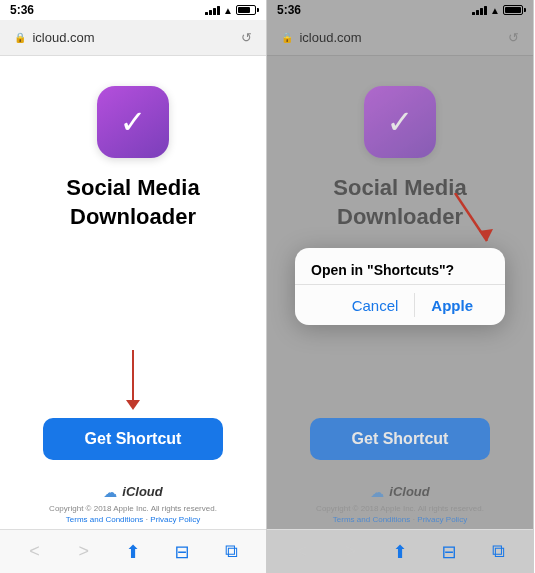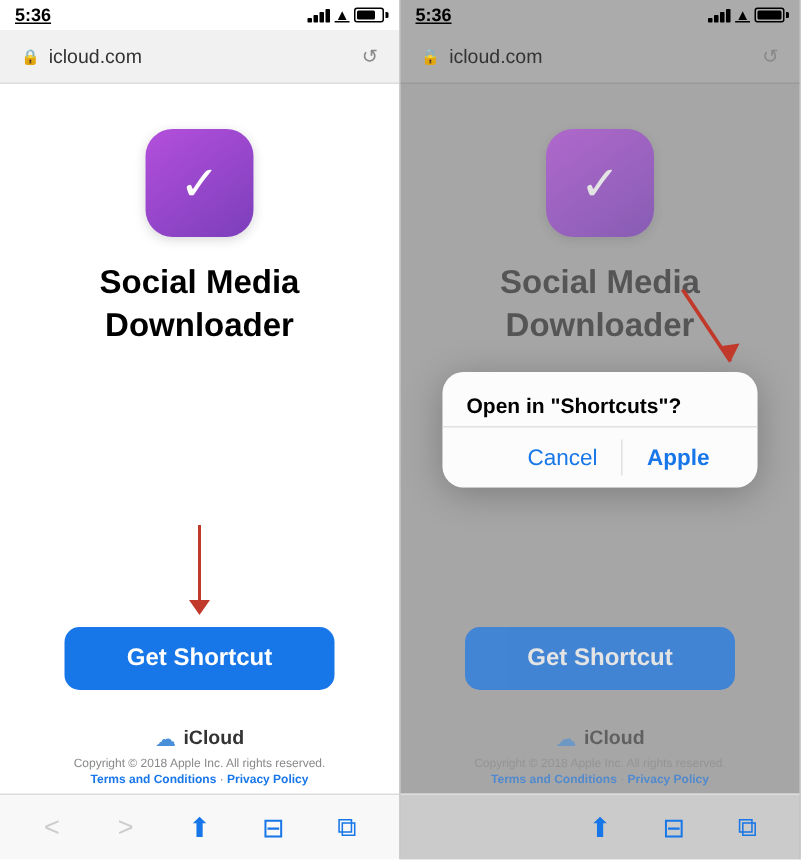--- a/index.html
+++ b/index.html
@@ -30,21 +30,20 @@
     
     .status-bar {
       height: 20px;
       display: flex;
       align-items: center;
       justify-content: space-between;
       padding: 0 10px;
       background: #fff;
       font-size: 11px;
       font-weight: 600;
-      text-decoration: underline;
     }
     .status-bar .time { font-size: 12px; font-weight: 700; }
     .status-bar .icons { display: flex; align-items: center; gap: 3px; }
     .signal-dots { display: flex; gap: 1px; align-items: flex-end; }
     .signal-dot { width: 3px; background: #000; border-radius: 0.5px; }
     .wifi-icon { font-size: 10px; }
     .battery {
       width: 20px; height: 10px;
       border: 1.5px solid #000;
       border-radius: 2px;
@@ -166,28 +165,28 @@
       background: #fff;
     }
     .icloud-row {
       display: flex;
       align-items: center;
       justify-content: center;
       gap: 5px;
       margin-bottom: 3px;
     }
     .icloud-cloud { color: #4a90d9; font-size: 14px; }
-    .icloud-text { font-size: 13px; color: #333; font-weight: 600; }
+    .icloud-text { font-size: 13px; color: #333; font-weight: 600; font-style: italic; }
     .footer-copyright {
       font-size: 8px;
       color: #888;
       text-align: center;
       line-height: 1.4;
     }
-    .footer-links { color: #1877e8; font-weight: bold; }
+    .footer-links { color: #1877e8; }
 
     
     .safari-toolbar {
       height: 44px;
       background: #f8f8f8;
       border-top: 1px solid #ddd;
       display: flex;
       align-items: center;
       justify-content: space-around;
       padding: 0 10px;

